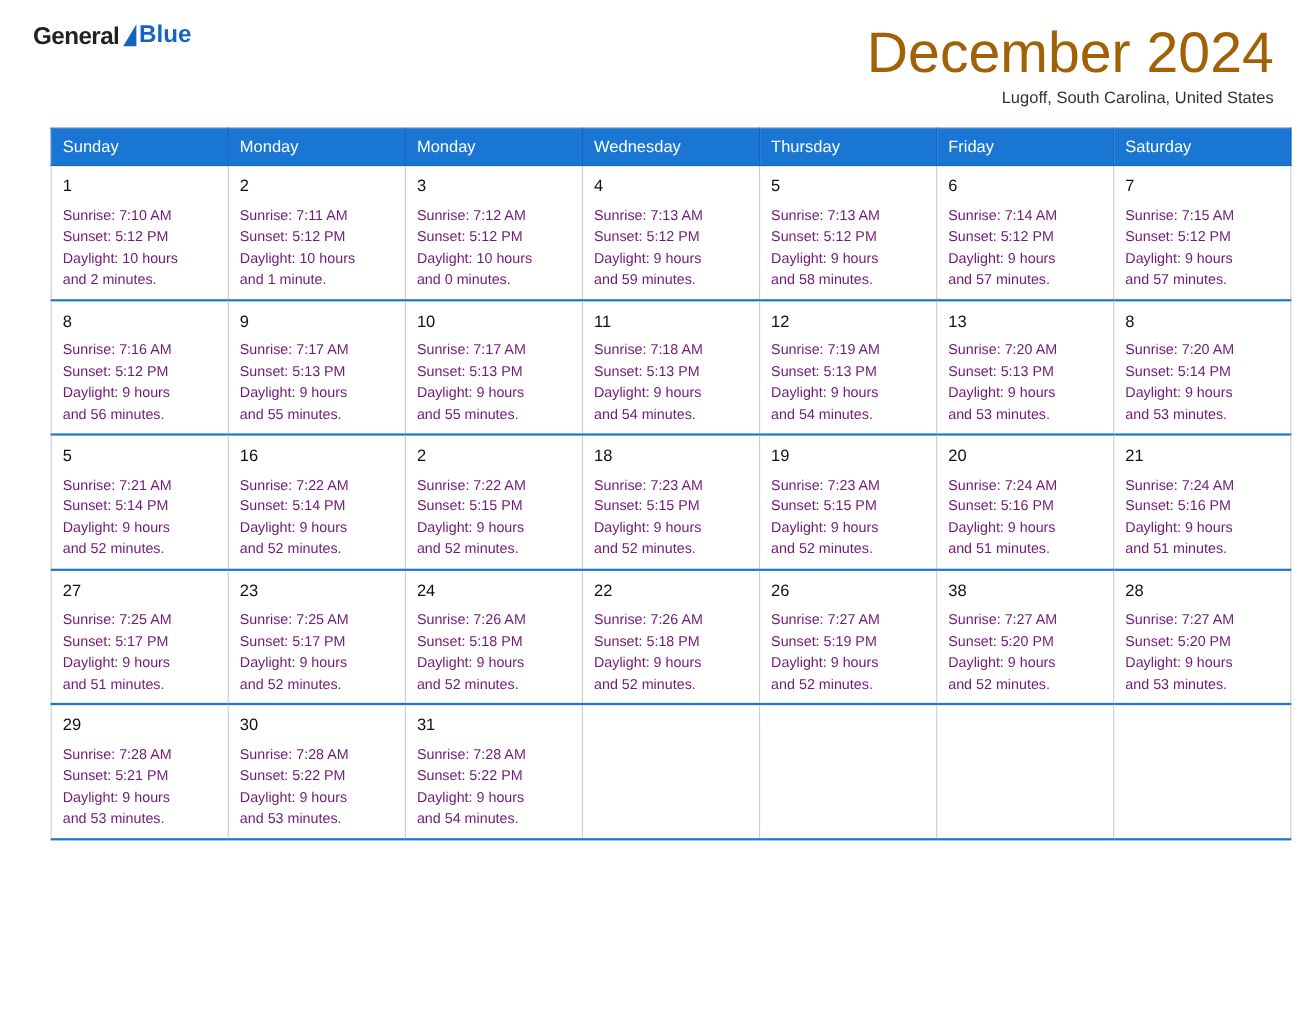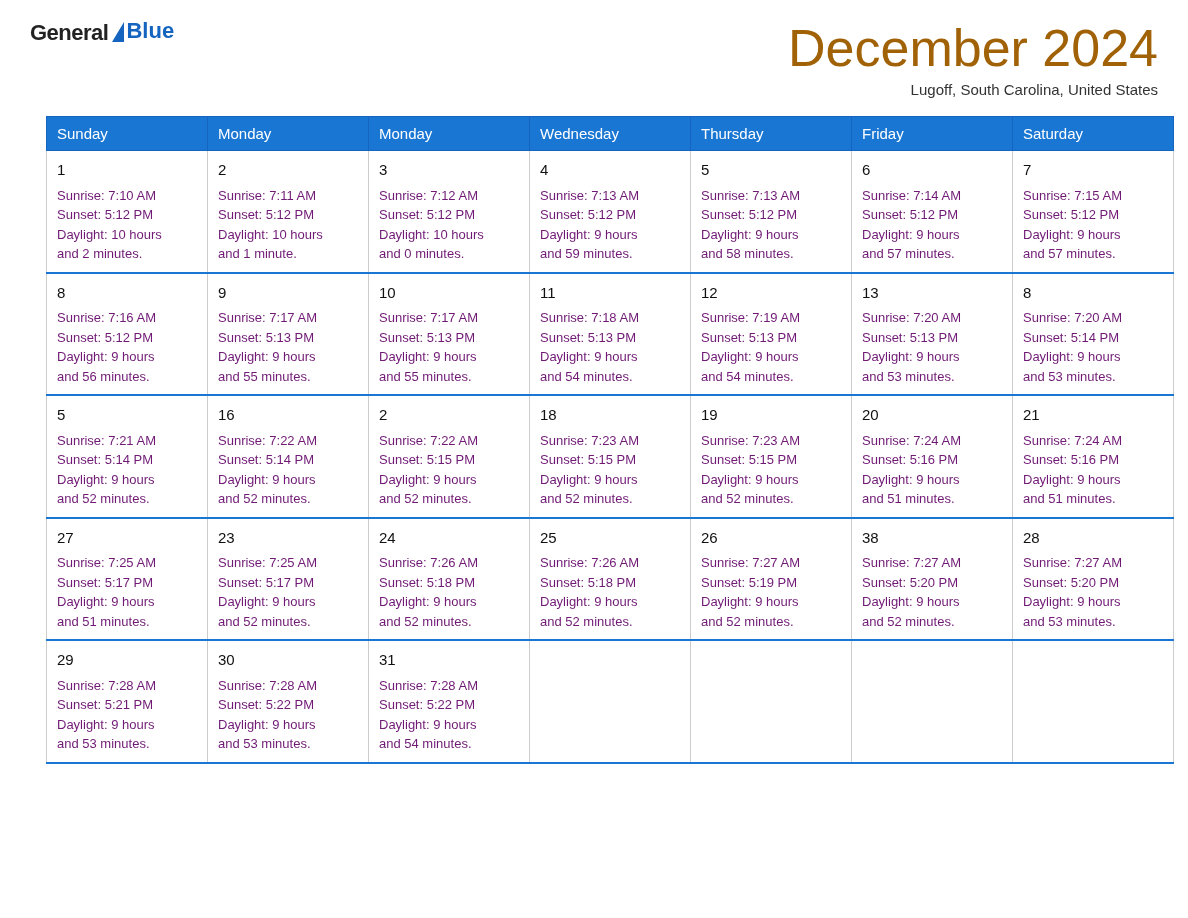--- a/index.html
+++ b/index.html
@@ -157,21 +157,21 @@
         <td><span class="day-num">2</span><span class="day-info">Sunrise: 7:22 AM<br>Sunset: 5:15 PM<br>Daylight: 9 hours<br>and 52 minutes.</span></td>
         <td><span class="day-num">18</span><span class="day-info">Sunrise: 7:23 AM<br>Sunset: 5:15 PM<br>Daylight: 9 hours<br>and 52 minutes.</span></td>
         <td><span class="day-num">19</span><span class="day-info">Sunrise: 7:23 AM<br>Sunset: 5:15 PM<br>Daylight: 9 hours<br>and 52 minutes.</span></td>
         <td><span class="day-num">20</span><span class="day-info">Sunrise: 7:24 AM<br>Sunset: 5:16 PM<br>Daylight: 9 hours<br>and 51 minutes.</span></td>
         <td><span class="day-num">21</span><span class="day-info">Sunrise: 7:24 AM<br>Sunset: 5:16 PM<br>Daylight: 9 hours<br>and 51 minutes.</span></td>
       </tr>
       <tr class="week-row">
         <td><span class="day-num">27</span><span class="day-info">Sunrise: 7:25 AM<br>Sunset: 5:17 PM<br>Daylight: 9 hours<br>and 51 minutes.</span></td>
         <td><span class="day-num">23</span><span class="day-info">Sunrise: 7:25 AM<br>Sunset: 5:17 PM<br>Daylight: 9 hours<br>and 52 minutes.</span></td>
         <td><span class="day-num">24</span><span class="day-info">Sunrise: 7:26 AM<br>Sunset: 5:18 PM<br>Daylight: 9 hours<br>and 52 minutes.</span></td>
-        <td><span class="day-num">25</span><span class="day-info">Sunrise: 7:26 AM<br>Sunset: 5:18 PM<br>Daylight: 9 hours<br>and 52 minutes.</span></td>
+        <td><span class="day-num">22</span><span class="day-info">Sunrise: 7:26 AM<br>Sunset: 5:18 PM<br>Daylight: 9 hours<br>and 52 minutes.</span></td>
         <td><span class="day-num">26</span><span class="day-info">Sunrise: 7:27 AM<br>Sunset: 5:19 PM<br>Daylight: 9 hours<br>and 52 minutes.</span></td>
         <td><span class="day-num">38</span><span class="day-info">Sunrise: 7:27 AM<br>Sunset: 5:20 PM<br>Daylight: 9 hours<br>and 52 minutes.</span></td>
         <td><span class="day-num">28</span><span class="day-info">Sunrise: 7:27 AM<br>Sunset: 5:20 PM<br>Daylight: 9 hours<br>and 53 minutes.</span></td>
       </tr>
       <tr class="week-row">
         <td><span class="day-num">29</span><span class="day-info">Sunrise: 7:28 AM<br>Sunset: 5:21 PM<br>Daylight: 9 hours<br>and 53 minutes.</span></td>
         <td><span class="day-num">30</span><span class="day-info">Sunrise: 7:28 AM<br>Sunset: 5:22 PM<br>Daylight: 9 hours<br>and 53 minutes.</span></td>
         <td><span class="day-num">31</span><span class="day-info">Sunrise: 7:28 AM<br>Sunset: 5:22 PM<br>Daylight: 9 hours<br>and 54 minutes.</span></td>
         <td class="empty-cell"></td>
         <td class="empty-cell"></td>

